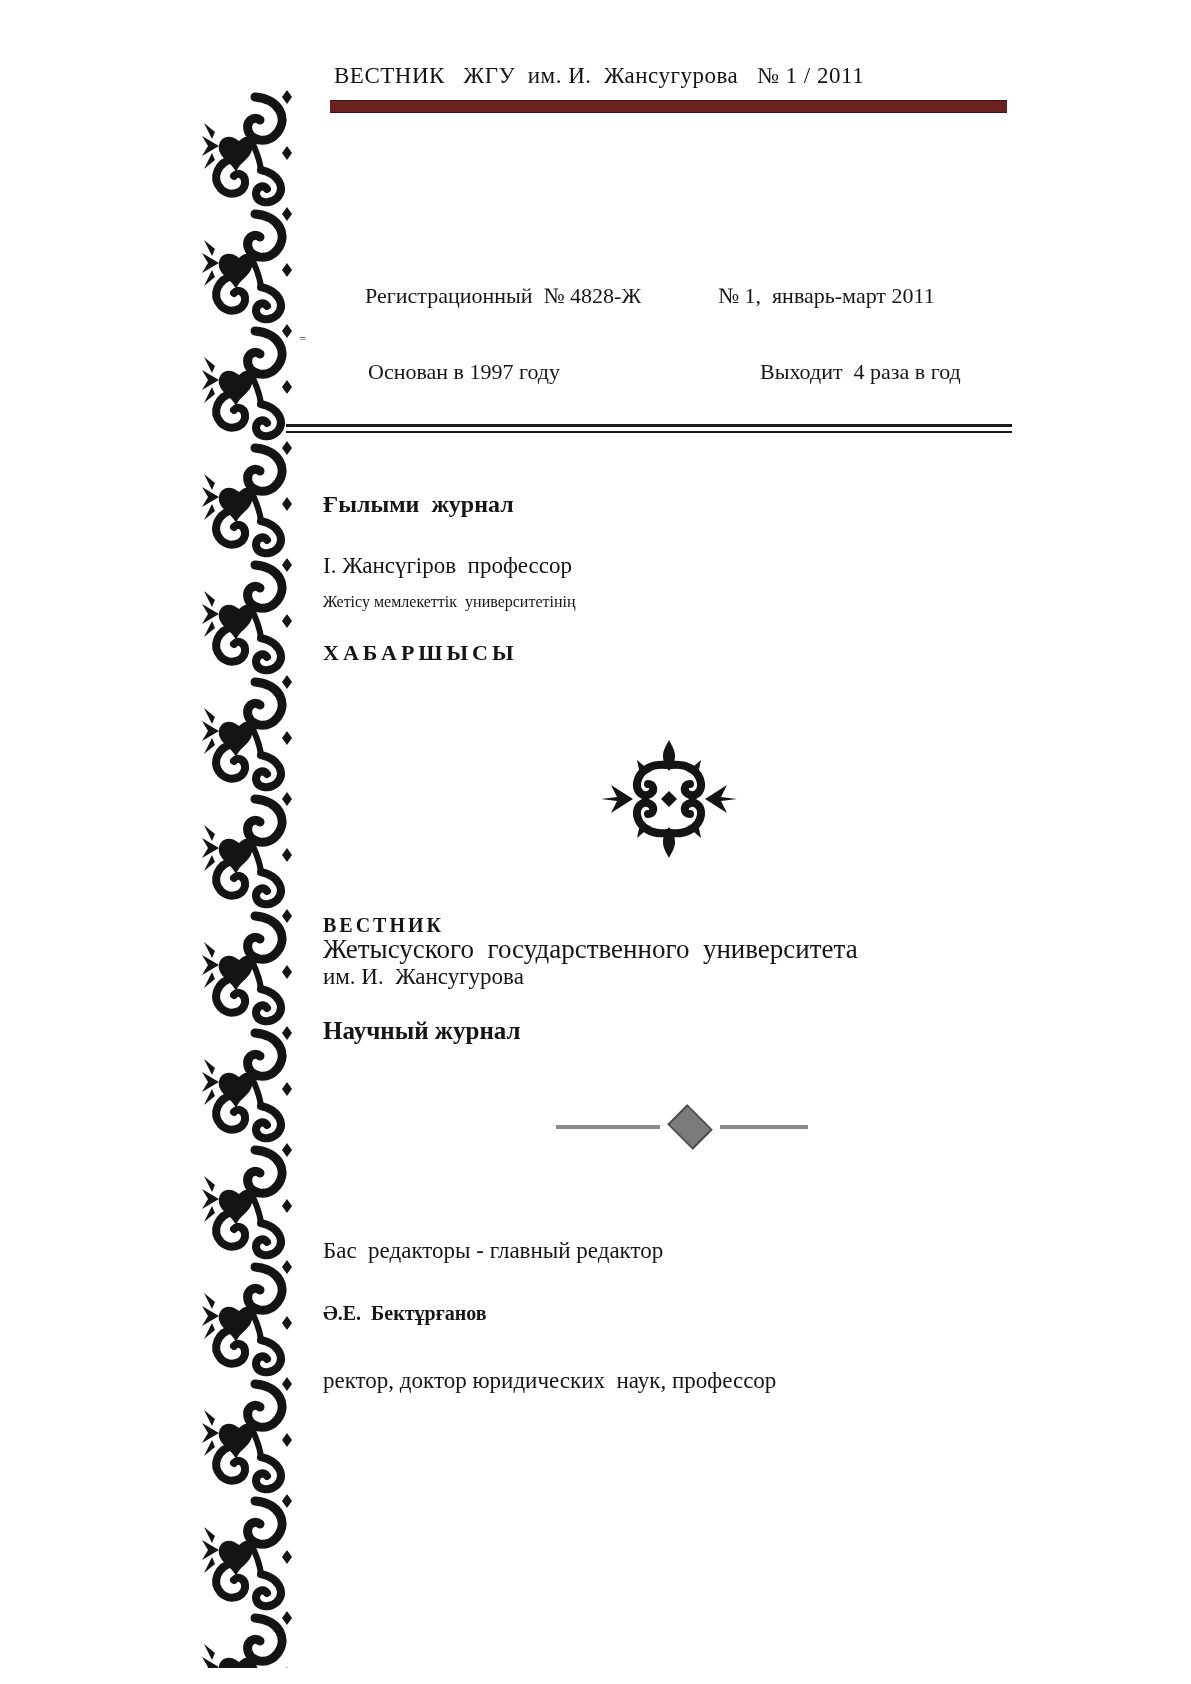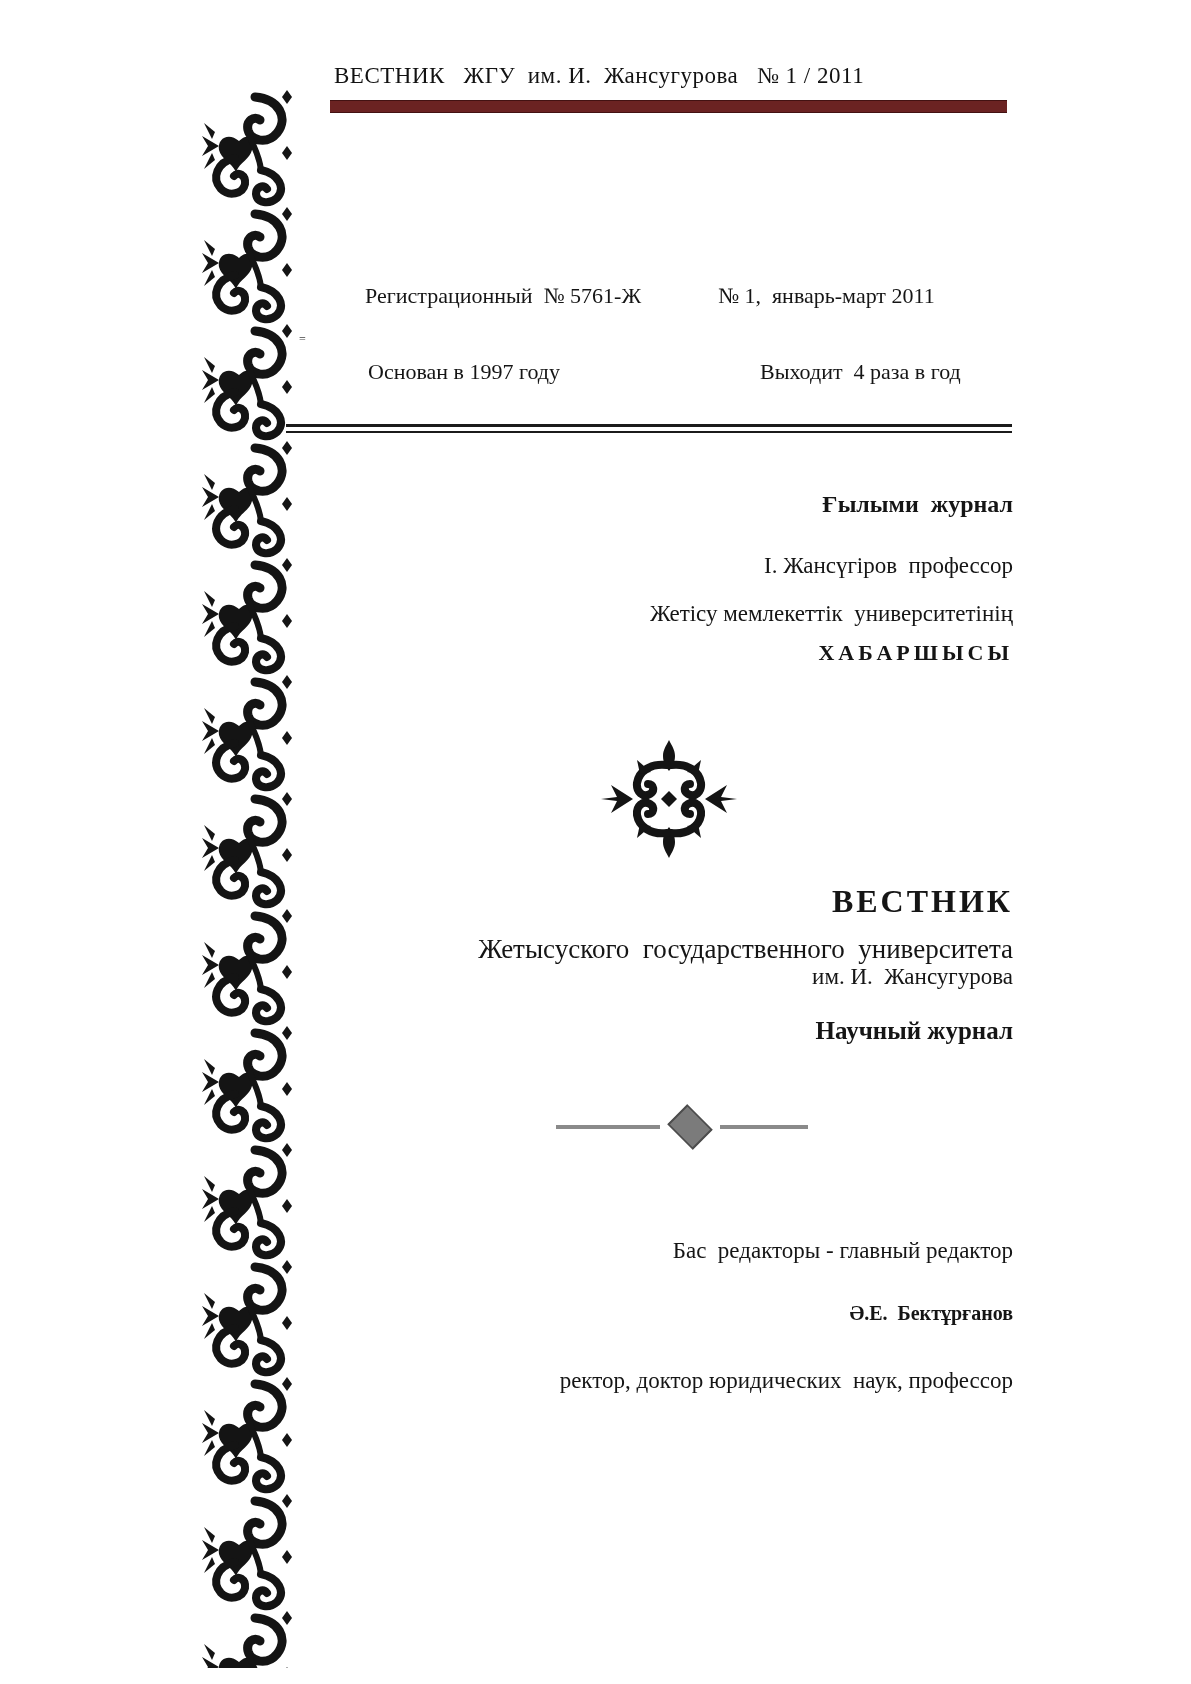--- a/index.html
+++ b/index.html
@@ -3,39 +3,39 @@
 <meta charset="utf-8">
 <style>
   html,body{margin:0;padding:0;}
   body{
     width:1191px;height:1684px;position:relative;background:#ffffff;
     font-family:"Liberation Serif","DejaVu Serif",serif;color:#151515;
     overflow:hidden;
   }
   .abs{position:absolute;}
   .txt{white-space:pre;line-height:30px;font-size:22px;color:#151515;}
-  .center-col{position:absolute;left:323px;width:690px;text-align:right;}
+  .center-col{position:absolute;left:323px;width:690px;text-align:left;}
   .header-title{
     left:334px;top:61px;font-size:23px;letter-spacing:0.5px;color:#121212;
   }
   .accent-bar{
     left:330px;top:100px;width:677px;height:11px;
     background:#6b2322;
     border-top:1px solid #431212;border-bottom:1px solid #431212;
   }
   .stray-equals{left:299px;top:334px;font-size:12px;color:#444;letter-spacing:1px;line-height:10px;}
   .dbl-rule{
     left:286px;top:424px;width:726px;height:4px;
     border-top:3px solid #1b1b1b;border-bottom:2px solid #1b1b1b;
   }
   .gylymi{top:489px;font-size:24px;font-weight:bold;}
   .kz1{top:551px;font-size:23px;}
-  .kz2{top:587px;font-size:23px;margin-top:12px;}
+  .kz2{top:587px;font-size:16px;}
   .khabar{top:638px;font-size:22px;font-weight:bold;letter-spacing:4px;}
-  .vestnik{top:886px;font-size:32px;font-weight:bold;letter-spacing:3px;}
+  .vestnik{top:910px;font-size:20px;font-weight:bold;letter-spacing:3px;}
   .ru1{top:934px;font-size:27px;}
   .ru2{top:962px;font-size:23px;}
   .nauchny{top:1016px;font-size:25px;font-weight:bold;}
   .bas{top:1236px;font-size:23px;}
   .ed-name{top:1298px;font-size:20px;font-weight:bold;}
   .ed-cred{top:1366px;font-size:23px;}
   .divider{
     left:548px;top:1109px;width:268px;height:36px;
     display:flex;align-items:center;justify-content:center;
   }
@@ -86,21 +86,21 @@
   <use href="#ornUnit" y="702"></use>
   <use href="#ornUnit" y="819"></use>
   <use href="#ornUnit" y="936"></use>
   <use href="#ornUnit" y="1053"></use>
   <use href="#ornUnit" y="1170"></use>
   <use href="#ornUnit" y="1287"></use>
   <use href="#ornUnit" y="1404"></use>
   <use href="#ornUnit" y="1521"></use>
 </svg>
 
-<div class="abs txt" style="left:365px;top:281px;">Регистрационный  № 5761-Ж</div>
+<div class="abs txt" style="left:365px;top:281px;">Регистрационный  № 4828-Ж</div>
 <div class="abs txt" style="left:718px;top:281px;">№ 1,  январь-март 2011</div>
 
 <div class="abs txt stray-equals">=</div>
 
 <div class="abs txt" style="left:368px;top:357px;text-align:right;">Основан в 1997 году</div>
 <div class="abs txt" style="left:760px;top:357px;">Выходит  4 раза в год</div>
 
 <div class="abs dbl-rule"></div>
 
 <div class="center-col txt gylymi">Ғылыми  журнал</div>

